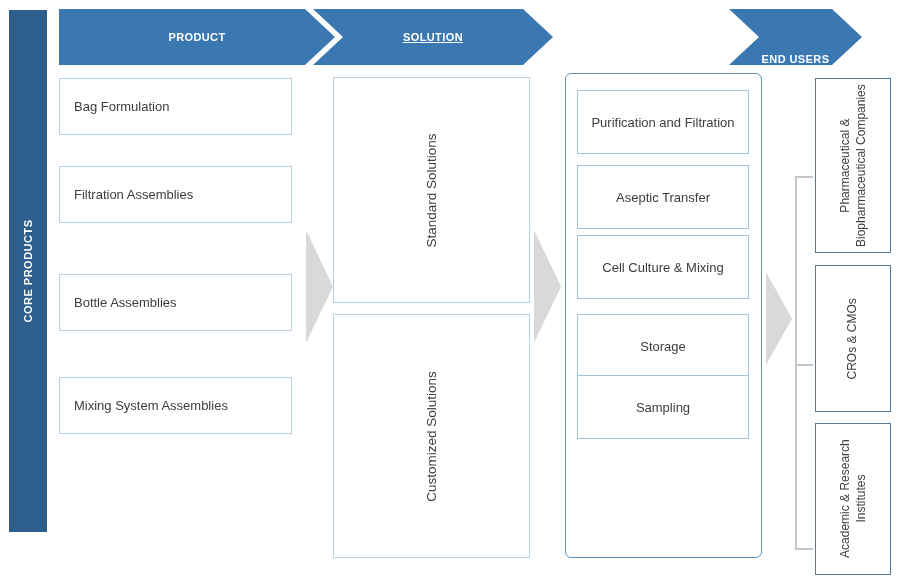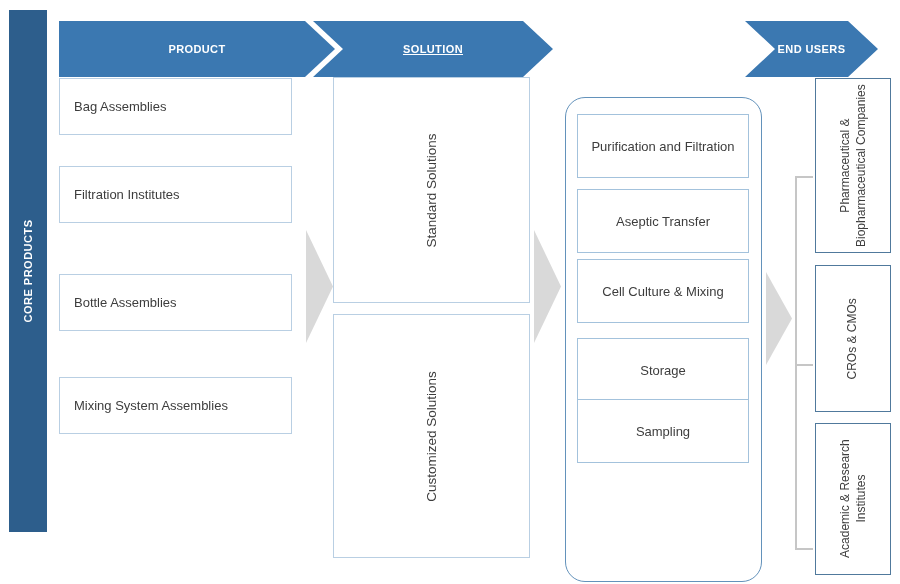--- a/index.html
+++ b/index.html
@@ -13,44 +13,44 @@
     background:#2d5e8c;display:flex;align-items:center;justify-content:center;
   }
   .core-bar span{
     transform:rotate(-90deg);white-space:nowrap;color:#fff;
     font-size:11px;font-weight:bold;letter-spacing:.5px;
   }
   
   .stage{
     position:absolute;top:9px;height:56px;background:#3b78b1;
     display:flex;align-items:center;justify-content:center;
-    color:#fff;font-size:11px;font-weight:bold;letter-spacing:.4px;margin-top:12px;
+    color:#fff;font-size:11px;font-weight:bold;letter-spacing:.4px;
   }
   .stage.first{clip-path:polygon(0 0,calc(100% - 30px) 0,100% 50%,calc(100% - 30px) 100%,0 100%);}
   .stage.notched{clip-path:polygon(0 0,calc(100% - 30px) 0,100% 50%,calc(100% - 30px) 100%,0 100%,30px 50%);}
   #stage-product{left:59px;width:276px;}
   #stage-solution{left:313px;width:240px;text-decoration:underline;}
   #stage-application{left:533px;width:252px;}
-  #stage-endusers{left:745px;width:133px;}
+  #stage-endusers{left:729px;width:133px;align-items:flex-end;}
   
   .pbox{
     position:absolute;left:59px;width:233px;height:57px;box-sizing:border-box;
     background:#fff;border:1px solid #b9cfe3;display:flex;align-items:center;
     padding-left:14px;font-size:13px;
   }
   
   .sbox{
     position:absolute;left:333px;width:197px;box-sizing:border-box;
     background:#fff;border:1px solid #b9cfe3;display:flex;align-items:center;justify-content:center;
   }
   .sbox span{transform:rotate(-90deg);white-space:nowrap;font-size:13.5px;}
   
   .app-outer{
     position:absolute;left:565px;top:73px;width:197px;height:485px;box-sizing:border-box;
-    background:#fff;border:1.5px solid #6392bb;border-radius:20px;margin-top:24px;
+    background:#fff;border:1.5px solid #6392bb;border-radius:6px;
   }
   .abox{
     position:absolute;left:11px;width:172px;height:64px;box-sizing:border-box;
     background:#fff;border:1px solid #a3c2dc;display:flex;align-items:center;justify-content:center;
     font-size:13px;text-align:center;
   }
   
   .ebox{
     position:absolute;left:815px;width:76px;box-sizing:border-box;
     background:#fff;border:1.5px solid #50799c;display:flex;align-items:center;justify-content:center;
@@ -80,24 +80,24 @@
     <span>PRODUCT</span>
   </div>
   <div id="stage-solution" class="stage notched">
     <span>SOLUTION</span>
   </div>
   <div id="stage-endusers" class="stage notched">
     <span>END USERS</span>
   </div>
 
   <div class="pbox" style="top:78px">
-    <span>Bag Assemblies</span>
+    <span>Bag Formulation</span>
   </div>
   <div class="pbox" style="top:166px">
-    <span>Filtration Institutes</span>
+    <span>Filtration Assemblies</span>
   </div>
   <div class="pbox" style="top:274px">
     <span>Bottle Assemblies</span>
   </div>
   <div class="pbox" style="top:377px">
     <span>Mixing System Assemblies</span>
   </div>
 
   <div id="tri-1" class="tri"></div>
 

